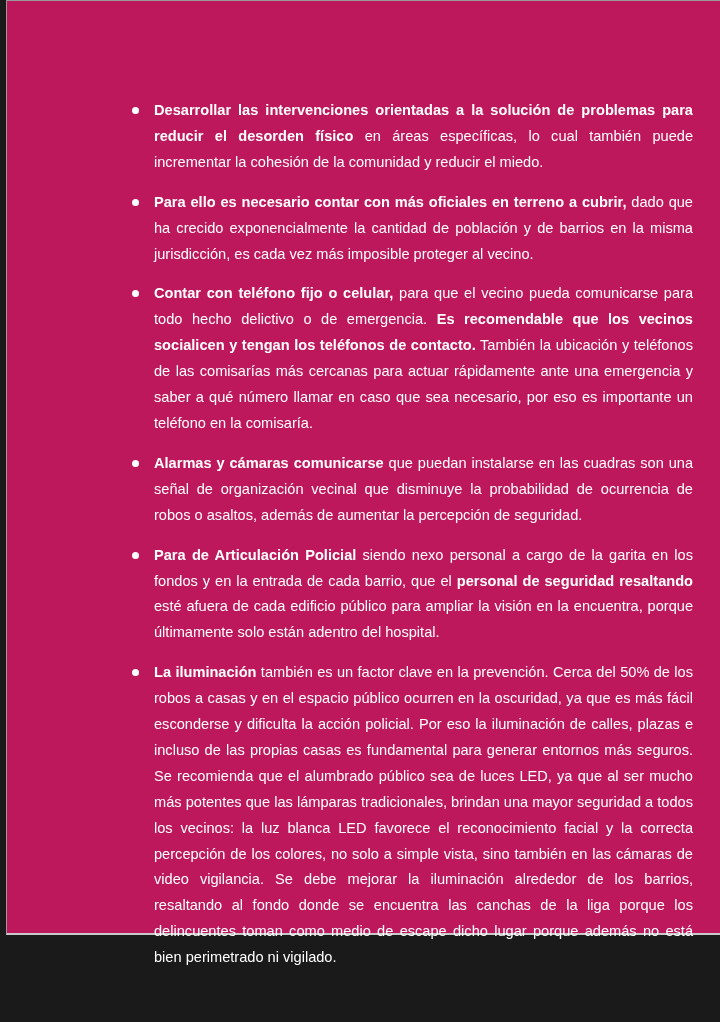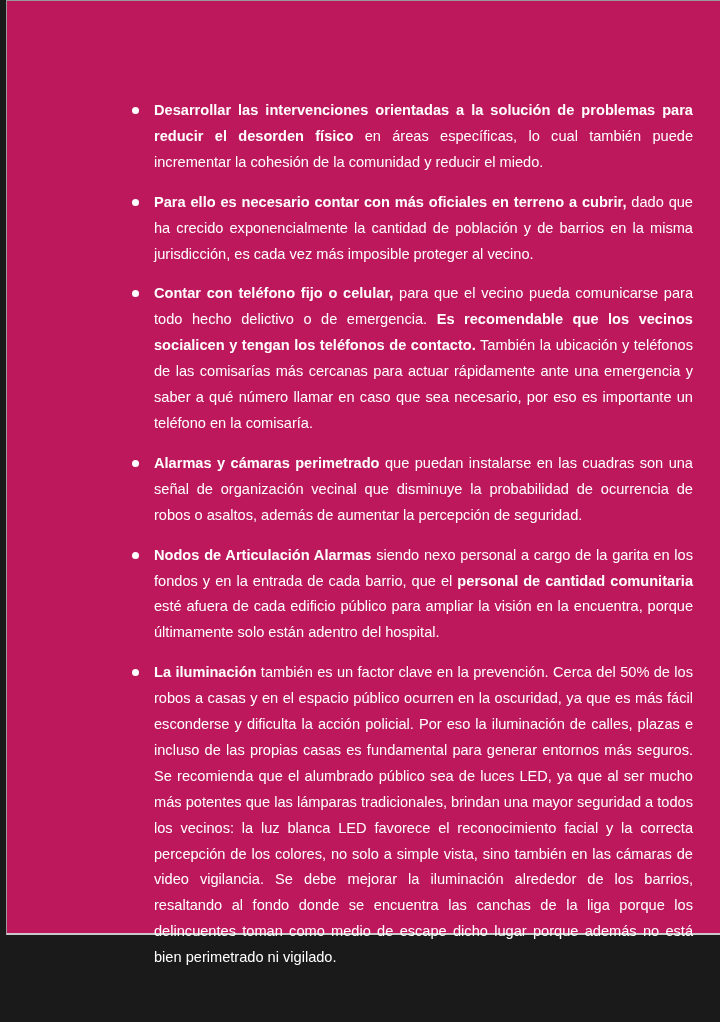--- a/index.html
+++ b/index.html
@@ -40,25 +40,25 @@
 
     <div class="item">
       <span class="bullet"></span><b>Para ello es necesario contar con más oficiales en terreno a cubrir,</b><span> dado que ha crecido exponencialmente la cantidad de población y de barrios en la misma jurisdicción, es cada vez más imposible proteger al vecino.</span>
     </div>
 
     <div class="item">
       <span class="bullet"></span><b>Contar con teléfono fijo o celular,</b><span> para que el vecino pueda comunicarse para todo hecho delictivo o de emergencia. </span><b>Es recomendable que los vecinos socialicen y tengan los teléfonos de contacto.</b><span> También la ubicación y teléfonos de las comisarías más cercanas para actuar rápidamente ante una emergencia y saber a qué número llamar en caso que sea necesario, por eso es importante un teléfono en la comisaría.</span>
     </div>
 
     <div class="item">
-      <span class="bullet"></span><b>Alarmas y cámaras perimetrado</b><span> que puedan instalarse en las cuadras son una señal de organización vecinal que disminuye la probabilidad de ocurrencia de robos o asaltos, además de aumentar la percepción de seguridad.</span>
+      <span class="bullet"></span><b>Alarmas y cámaras comunicarse</b><span> que puedan instalarse en las cuadras son una señal de organización vecinal que disminuye la probabilidad de ocurrencia de robos o asaltos, además de aumentar la percepción de seguridad.</span>
     </div>
 
     <div class="item">
-      <span class="bullet"></span><b>Nodos de Articulación Alarmas</b><span> siendo nexo personal a cargo de la garita en los fondos y en la entrada de cada barrio, que el </span><b>personal de cantidad comunitaria</b><span> esté afuera de cada edificio público para ampliar la visión en la encuentra, porque últimamente solo están adentro del hospital.</span>
+      <span class="bullet"></span><b>Para de Articulación Policial</b><span> siendo nexo personal a cargo de la garita en los fondos y en la entrada de cada barrio, que el </span><b>personal de seguridad resaltando</b><span> esté afuera de cada edificio público para ampliar la visión en la encuentra, porque últimamente solo están adentro del hospital.</span>
     </div>
 
     <div class="item">
       <span class="bullet"></span><b>La iluminación</b><span> también es un factor clave en la prevención. Cerca del 50% de los robos a casas y en el espacio público ocurren en la oscuridad, ya que es más fácil esconderse y dificulta la acción policial. Por eso la iluminación de calles, plazas e incluso de las propias casas es fundamental para generar entornos más seguros. Se recomienda que el alumbrado público sea de luces LED, ya que al ser mucho más potentes que las lámparas tradicionales, brindan una mayor seguridad a todos los vecinos: la luz blanca LED favorece el reconocimiento facial y la correcta percepción de los colores, no solo a simple vista, sino también en las cámaras de video vigilancia. Se debe mejorar la iluminación alrededor de los barrios, resaltando al fondo donde se encuentra las canchas de la liga porque los delincuentes toman como medio de escape dicho lugar porque además no está bien perimetrado ni vigilado.</span>
     </div>
 
   </div>
 </div>
 
 </body></html>

